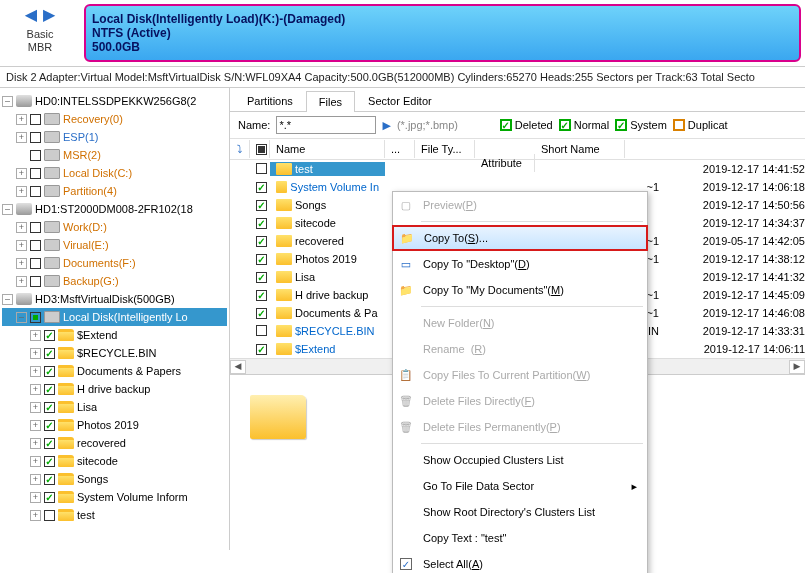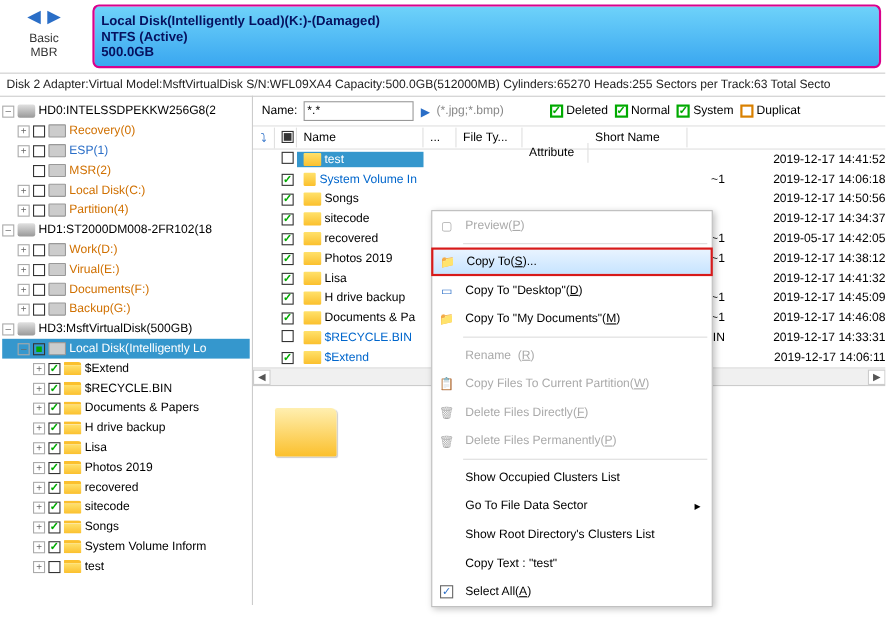--- a/index.html
+++ b/index.html
@@ -269,20 +269,25 @@
       <div class="tree-row">
         <span class="spc" style="width:28px"></span>
         <span class="exp">+</span>
         <span class="chk "></span>
         <span class="ficon ffolder"></span>
         <span class="lbl ">test</span>
       </div>
     </div>
 
   <div class="right">
+    <div class="tabs">
+      <div class="tab">Partitions</div>
+      <div class="tab active">Files</div>
+      <div class="tab">Sector Editor</div>
+    </div>
 
     <div class="filter-bar">
       <span>Name:</span>
       <input class="name-in" value="*.*" style="">
       <span style="color:#2a6ec7">▶</span>
       <span class="hint">(*.jpg;*.bmp)</span>
       <span style="flex:.3"></span>
       <span class="fchk">
           <span class="cb g"></span>
           <span>Deleted</span>
@@ -450,20 +455,24 @@
       <span class="cicon" style="color:#2a6ec7">▭</span>
       <span>Copy To "Desktop"(<span class="u">D</span>)</span>
     </div>
   <div class="ctx-item">
       <span class="cicon" style="color:#fbc02d">📁</span>
       <span>Copy To "My Documents"(<span class="u">M</span>)</span>
     </div>
   <div class="ctx-sep"></div>
   <div class="ctx-item dis">
       <span class="cicon"></span>
+      <span>New Folder(<span class="u">N</span>)</span>
+    </div>
+  <div class="ctx-item dis">
+      <span class="cicon"></span>
       <span>Rename &nbsp;(<span class="u">R</span>)</span>
     </div>
   <div class="ctx-item dis">
       <span class="cicon">📋</span>
       <span>Copy Files To Current Partition(<span class="u">W</span>)</span>
     </div>
   <div class="ctx-item dis">
       <span class="cicon">🗑</span>
       <span>Delete Files Directly(<span class="u">F</span>)</span>
     </div>

